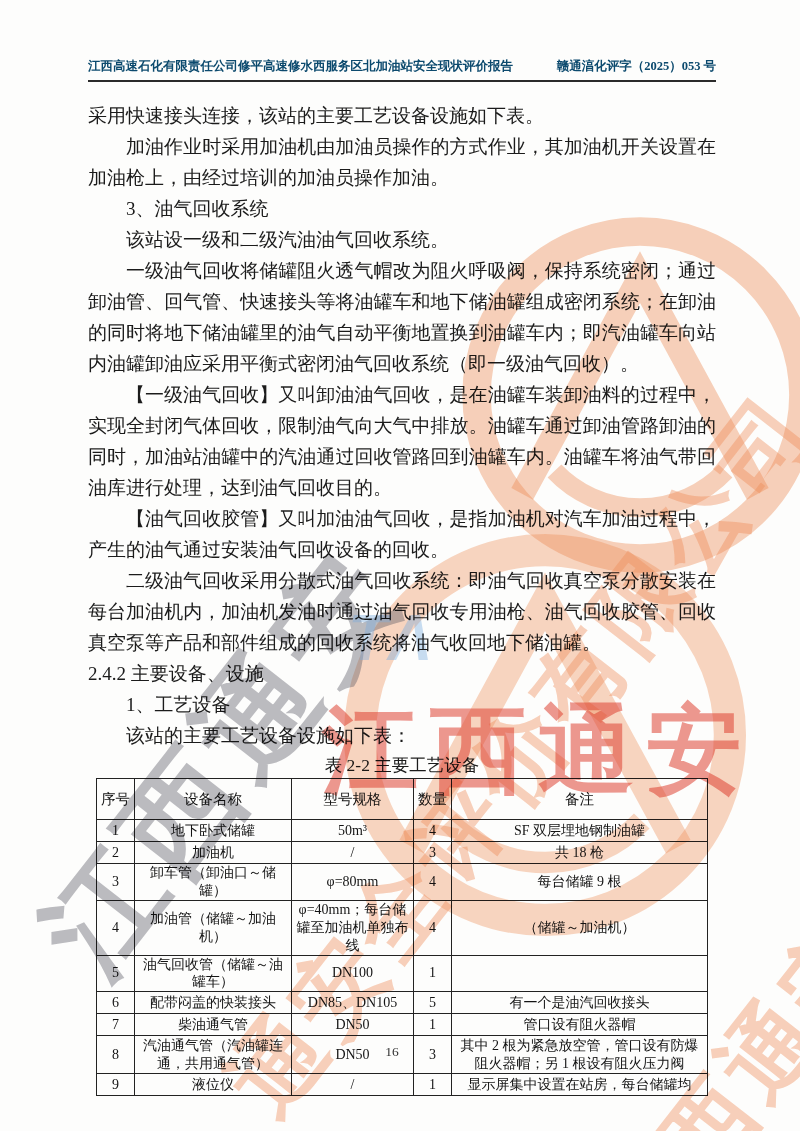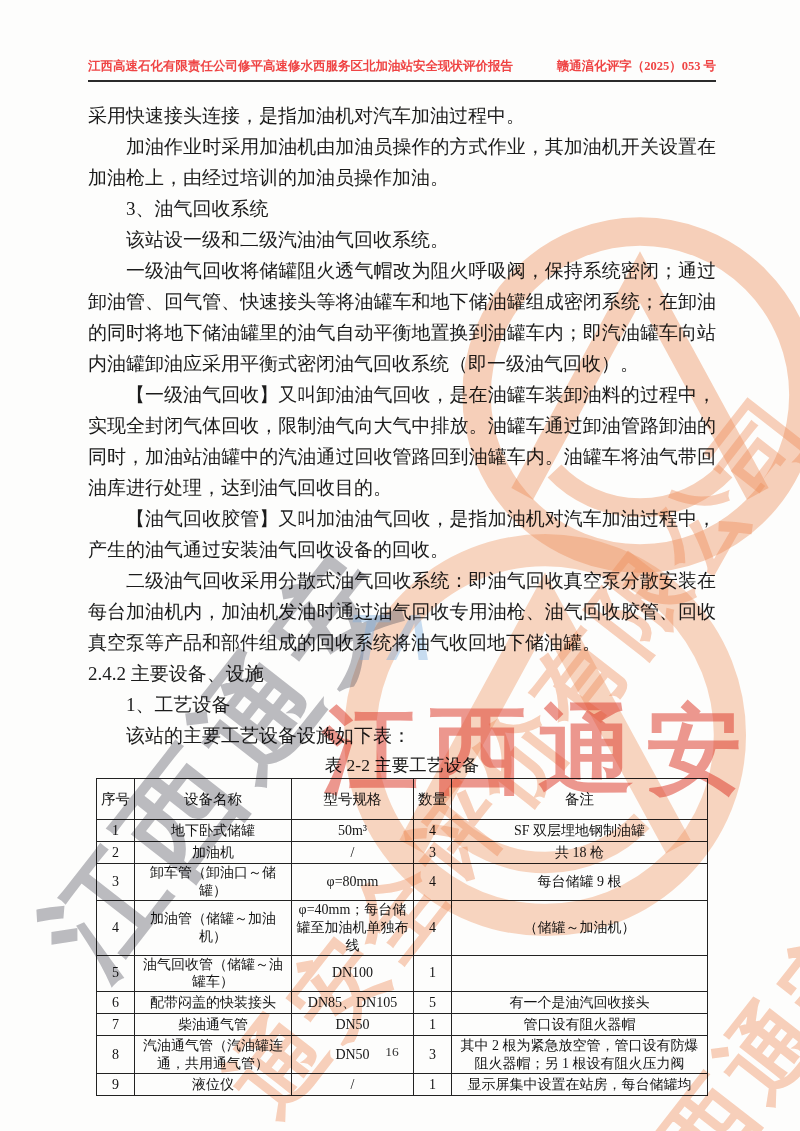--- a/index.html
+++ b/index.html
@@ -4,21 +4,21 @@
 <style>
   html,body{margin:0;padding:0;background:#ffffff;}
   .page{
     position:relative;width:800px;height:1131px;background:#fdfdfc;
     overflow:hidden;font-family:"Liberation Serif","DejaVu Serif",serif;color:#1b1b1b;
   }
   
   .page-header{
     position:absolute;left:88px;right:84px;top:58px;
     display:flex;justify-content:space-between;align-items:flex-end;
-    font-size:12.5px;font-weight:bold;color:#ef4444;
+    font-size:12.5px;font-weight:bold;color:#0c4a6e;
     border-bottom:2px solid #2b2b2b;padding-bottom:5px;
   }
   
   .content{position:absolute;left:88px;width:628px;top:100px;z-index:1;}
   .content p{
     margin:0;font-size:19px;line-height:31px;text-align:justify;
     text-indent:2em;letter-spacing:0;
   }
   .content p.noindent{text-indent:0;}
   .content p.bold{font-weight:normal;}
@@ -95,21 +95,21 @@
     <div class="wm-red">江西通安</div>
     <div class="wm-blue">TΛ</div>
   </div>
 
   <div class="page-header">
     <span>江西高速石化有限责任公司修平高速修水西服务区北加油站安全现状评价报告</span>
     <span>赣通湻化评字（2025）053 号</span>
   </div>
 
   <div class="content">
-    <p class="noindent">采用快速接头连接，是指加油机对汽车加油过程中。</p>
+    <p class="noindent">采用快速接头连接，该站的主要工艺设备设施如下表。</p>
     <p>加油作业时采用加油机由加油员操作的方式作业，其加油机开关设置在加油枪上，由经过培训的加油员操作加油。</p>
     <p class="bold">3、油气回收系统</p>
     <p>该站设一级和二级汽油油气回收系统。</p>
     <p>一级油气回收将储罐阻火透气帽改为阻火呼吸阀，保持系统密闭；通过卸油管、回气管、快速接头等将油罐车和地下储油罐组成密闭系统；在卸油的同时将地下储油罐里的油气自动平衡地置换到油罐车内；即汽油罐车向站内油罐卸油应采用平衡式密闭油气回收系统（即一级油气回收）。</p>
     <p>【一级油气回收】又叫卸油油气回收，是在油罐车装卸油料的过程中，实现全封闭气体回收，限制油气向大气中排放。油罐车通过卸油管路卸油的同时，加油站油罐中的汽油通过回收管路回到油罐车内。油罐车将油气带回油库进行处理，达到油气回收目的。</p>
     <p>【油气回收胶管】又叫加油油气回收，是指加油机对汽车加油过程中，产生的油气通过安装油气回收设备的回收。</p>
     <p>二级油气回收采用分散式油气回收系统：即油气回收真空泵分散安装在每台加油机内，加油机发油时通过油气回收专用油枪、油气回收胶管、回收真空泵等产品和部件组成的回收系统将油气收回地下储油罐。</p>
     <p class="bold noindent">2.4.2 主要设备、设施</p>
     <p class="bold">1、工艺设备</p>
     <p>该站的主要工艺设备设施如下表：</p>

